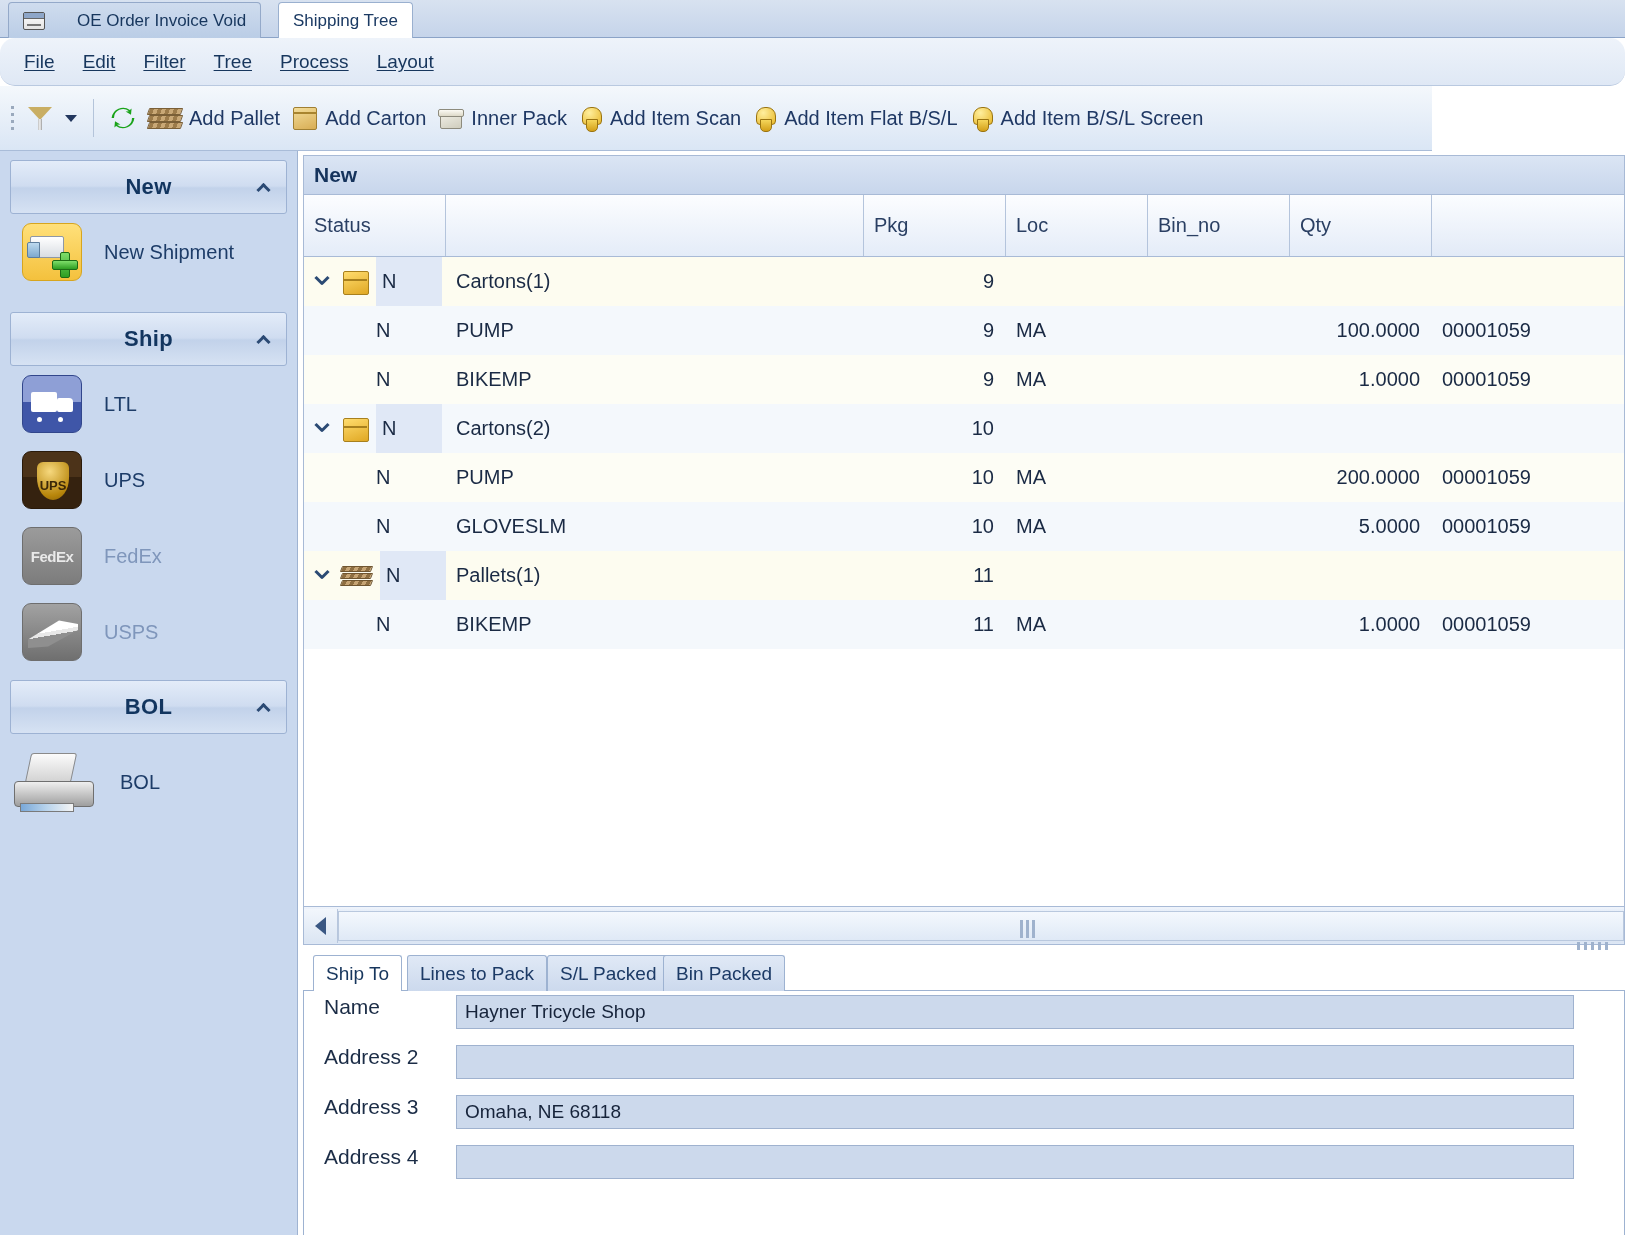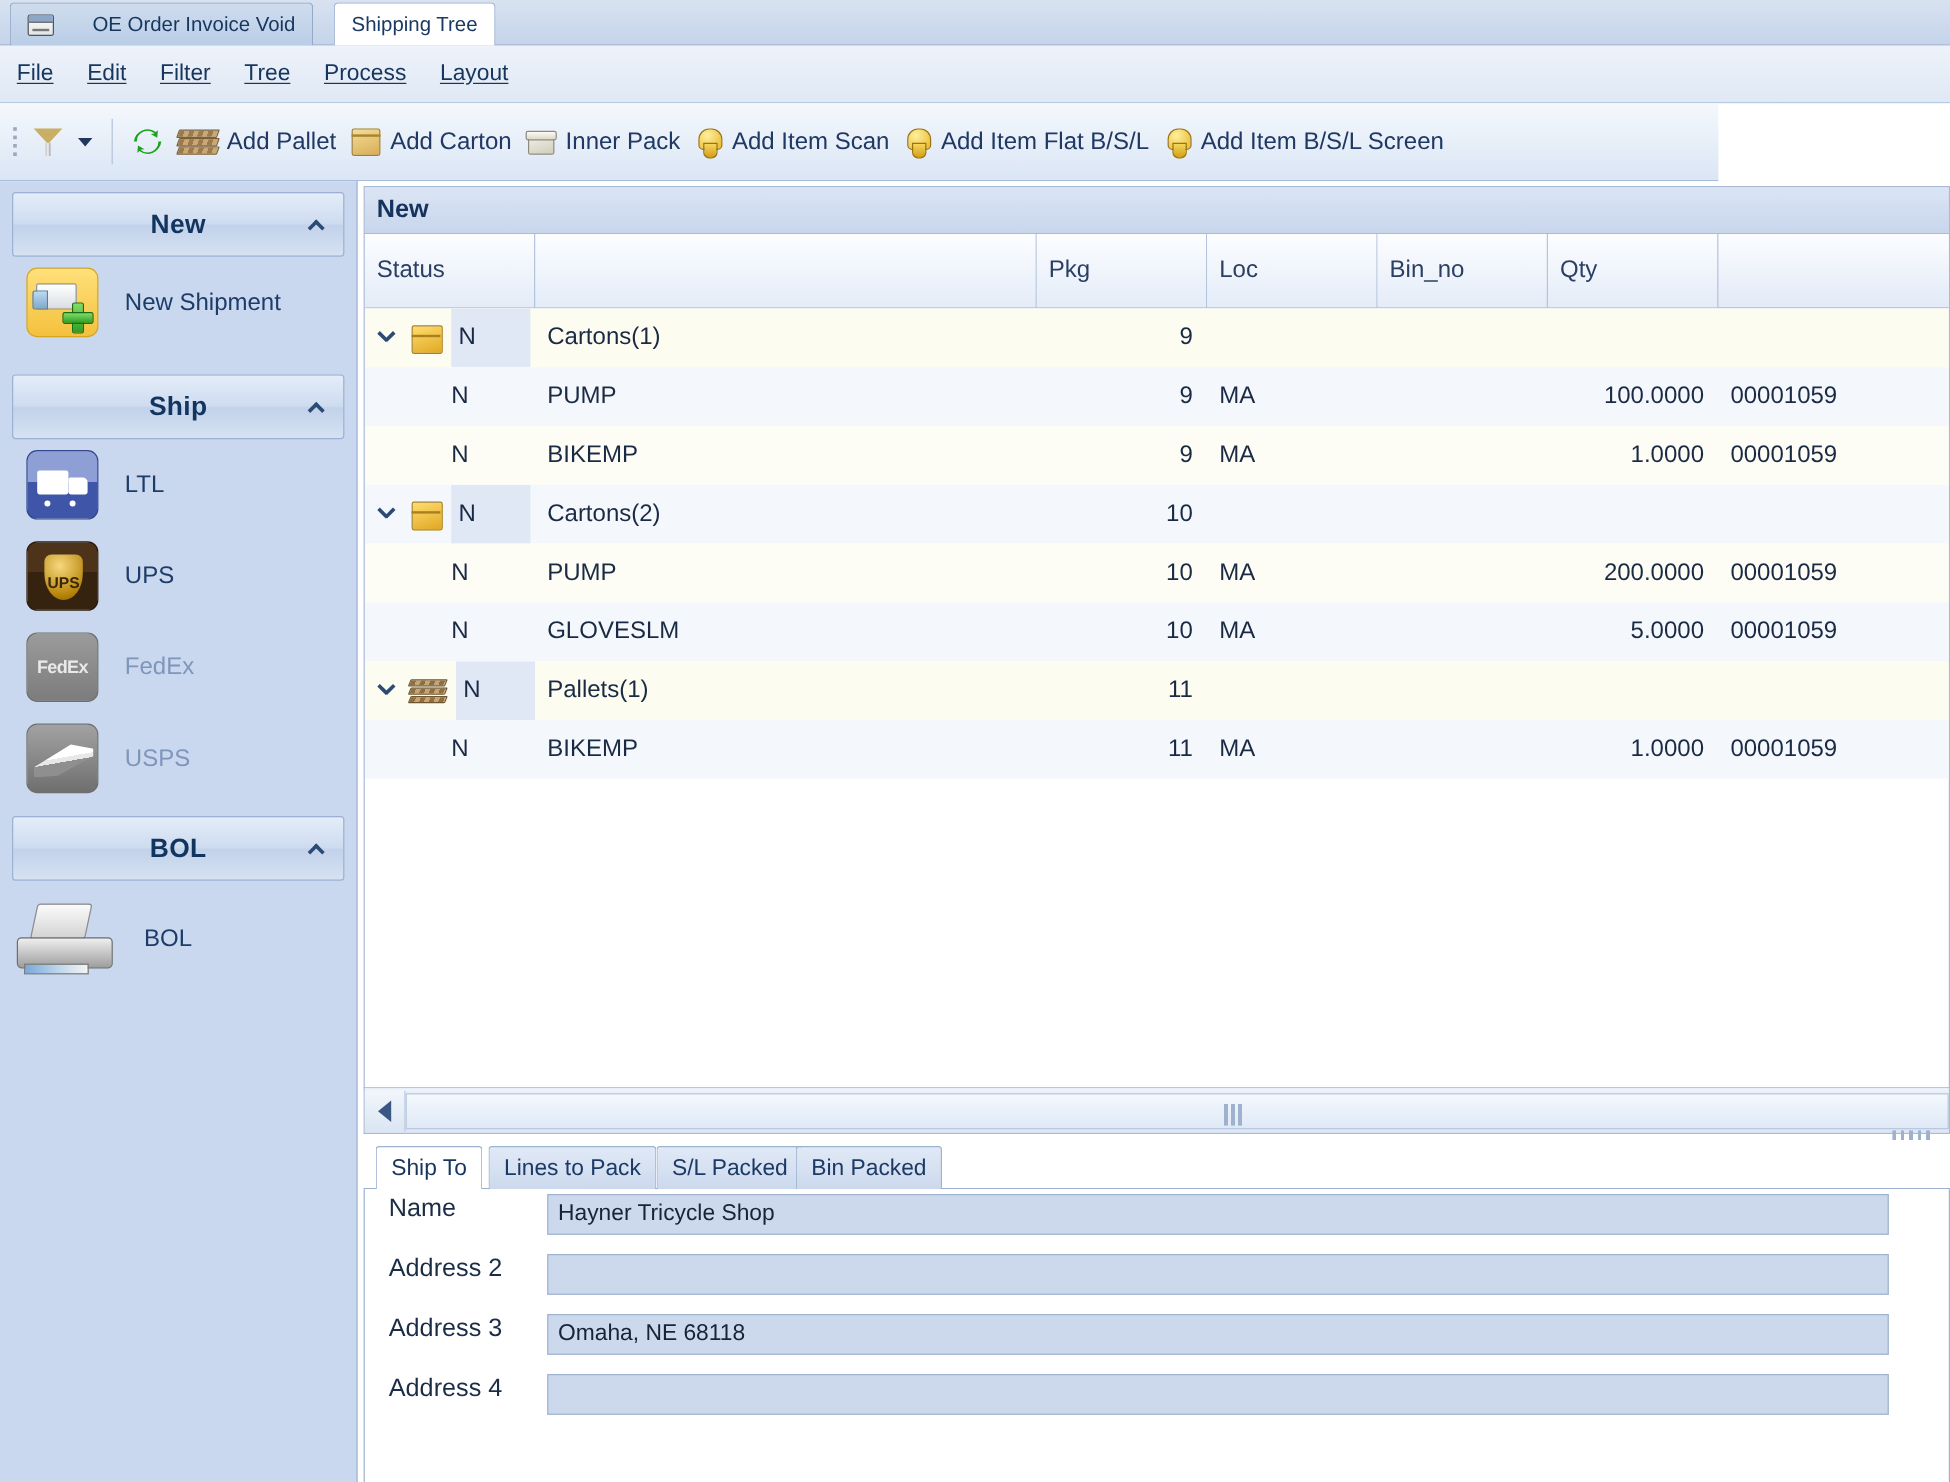--- a/index.html
+++ b/index.html
@@ -51,21 +51,21 @@
   .tab-icon::after {
     content:""; position:absolute; left:3px; right:3px; bottom:3px; height:2px;
     background:#777;
   }
 
   
   .menubar {
     position: absolute; left: 0; top: 38px; width: 1625px; height: 48px;
     background: linear-gradient(#eef3fa, #dfe8f5);
     border-bottom: 1px solid #b9c9e0;
-    display: flex; align-items: center; padding-left: 0;
+    display: flex; align-items: center; padding-left: 10px; border-radius: 15px;
   }
   .menuitem {
     font-size: 19px; color: #17365d; padding: 4px 14px; cursor: default;
   }
   .menuitem u { text-underline-offset: 2px; }
 
   
   .toolbar {
     position: absolute; left: 0; top: 86px; width: 1432px; height: 65px;
     background: linear-gradient(#f4f8fc 0%, #e6eef8 55%, #dae6f5 100%);

